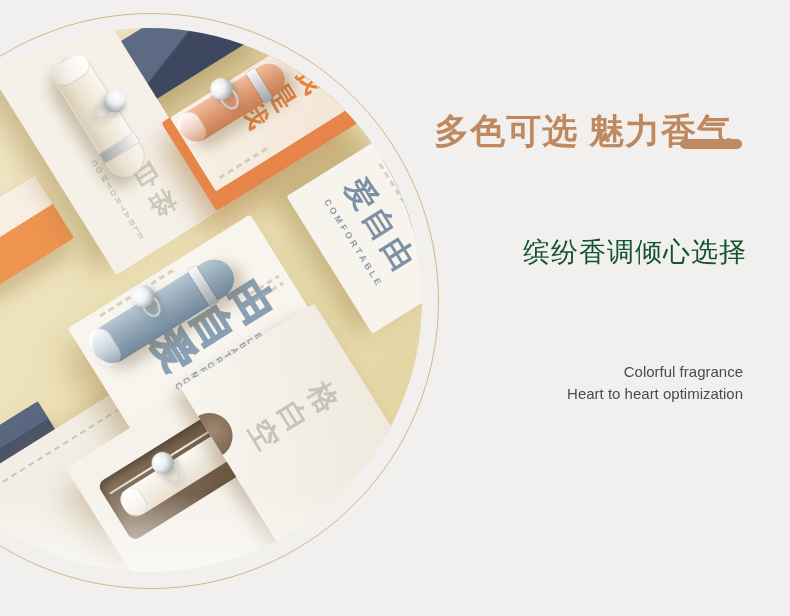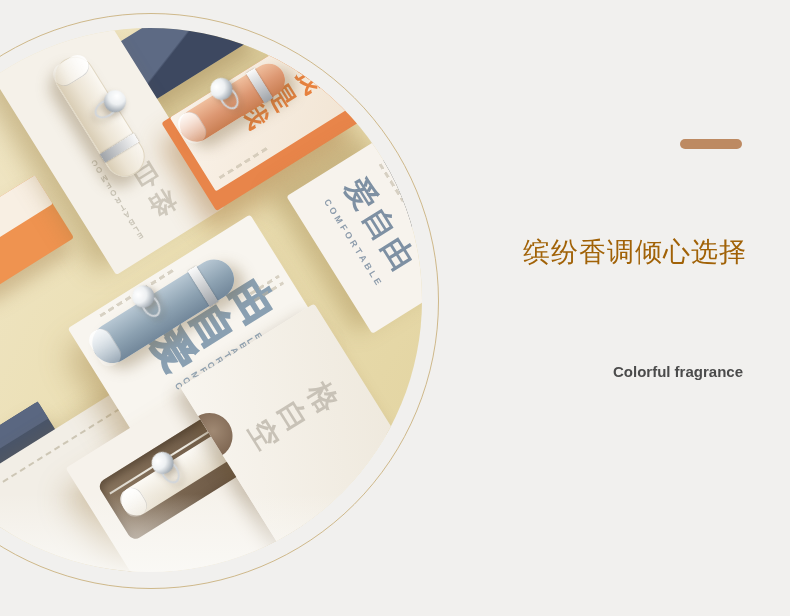--- a/index.html
+++ b/index.html
@@ -33,25 +33,25 @@
   .wire{position:absolute;height:2px;background:linear-gradient(90deg,#d9d4c9,#f7f4ec,#cfc9bd);}
   .notch{position:absolute;border-radius:50%;
          background:radial-gradient(circle at 62% 45%,#a08973,#7c6450 70%,#6a523f);}
   .perf{position:absolute;border-top:2px dashed rgba(175,165,140,.55);}
   .fade{position:absolute;left:0;right:0;bottom:0;height:78px;z-index:9;
         background:linear-gradient(to bottom,rgba(250,249,246,0),rgba(250,249,246,.92));}
   
   .headline{position:absolute;top:84px;right:57px;font-size:35px;font-weight:700;
             letter-spacing:1px;color:#c0885f;line-height:1;white-space:nowrap;}
   .divider{position:absolute;top:139px;right:48px;width:62px;height:10px;border-radius:5px;background:#bd8a62;}
-  .sub1{position:absolute;top:212px;right:43px;font-size:27px;font-weight:300;color:#a16207;
+  .sub1{position:absolute;top:212px;right:43px;font-size:27px;font-weight:300;color:#14532d;
         letter-spacing:1px;line-height:1;white-space:nowrap;}
   .sub2{position:absolute;top:279px;right:43px;font-size:27px;font-weight:300;color:#3c3c3c;
         letter-spacing:1px;line-height:1;white-space:nowrap;}
-  .en1{position:absolute;top:349px;right:47px;font-size:15px;color:#4b4b4b;line-height:1;white-space:nowrap;font-weight:bold;}
+  .en1{position:absolute;top:349px;right:47px;font-size:15px;color:#4b4b4b;line-height:1;white-space:nowrap;}
   .en2{position:absolute;top:371px;right:47px;font-size:15px;color:#4b4b4b;line-height:1;white-space:nowrap;}
 </style>
 </head>
 <body>
 
 <div class="stage">
 
   <div class="ring"></div>
 
   <div class="photo">
@@ -149,17 +149,19 @@
       <div class="face" style="left:140px;top:-8px;width:158px;height:191px;overflow:hidden;border-radius:3px;
                   background:linear-gradient(115deg,#f8f5ef,#eee8dc);box-shadow:-10px 4px 16px rgba(110,85,50,.3);">
         <div class="notch" style="left:-24px;top:34px;width:46px;height:46px;"></div>
         <div class="label charrot" style="left:28px;top:70px;font-size:29px;color:#c8c2b7;"><span class="cr">空</span><span class="cr">白</span><span class="cr">格</span></div>
       </div>
     </div>
 
     <div class="fade"></div>
   </div>
 
+  <h2 class="headline">多色可选 魅力香气</h2>
   <div class="divider"></div>
   <p class="sub1">缤纷香调倾心选择</p>
   <p class="en1">Colorful fragrance</p>
+  <p class="en2">Heart to heart optimization</p>
 
 </div>
 
 </body></html>

